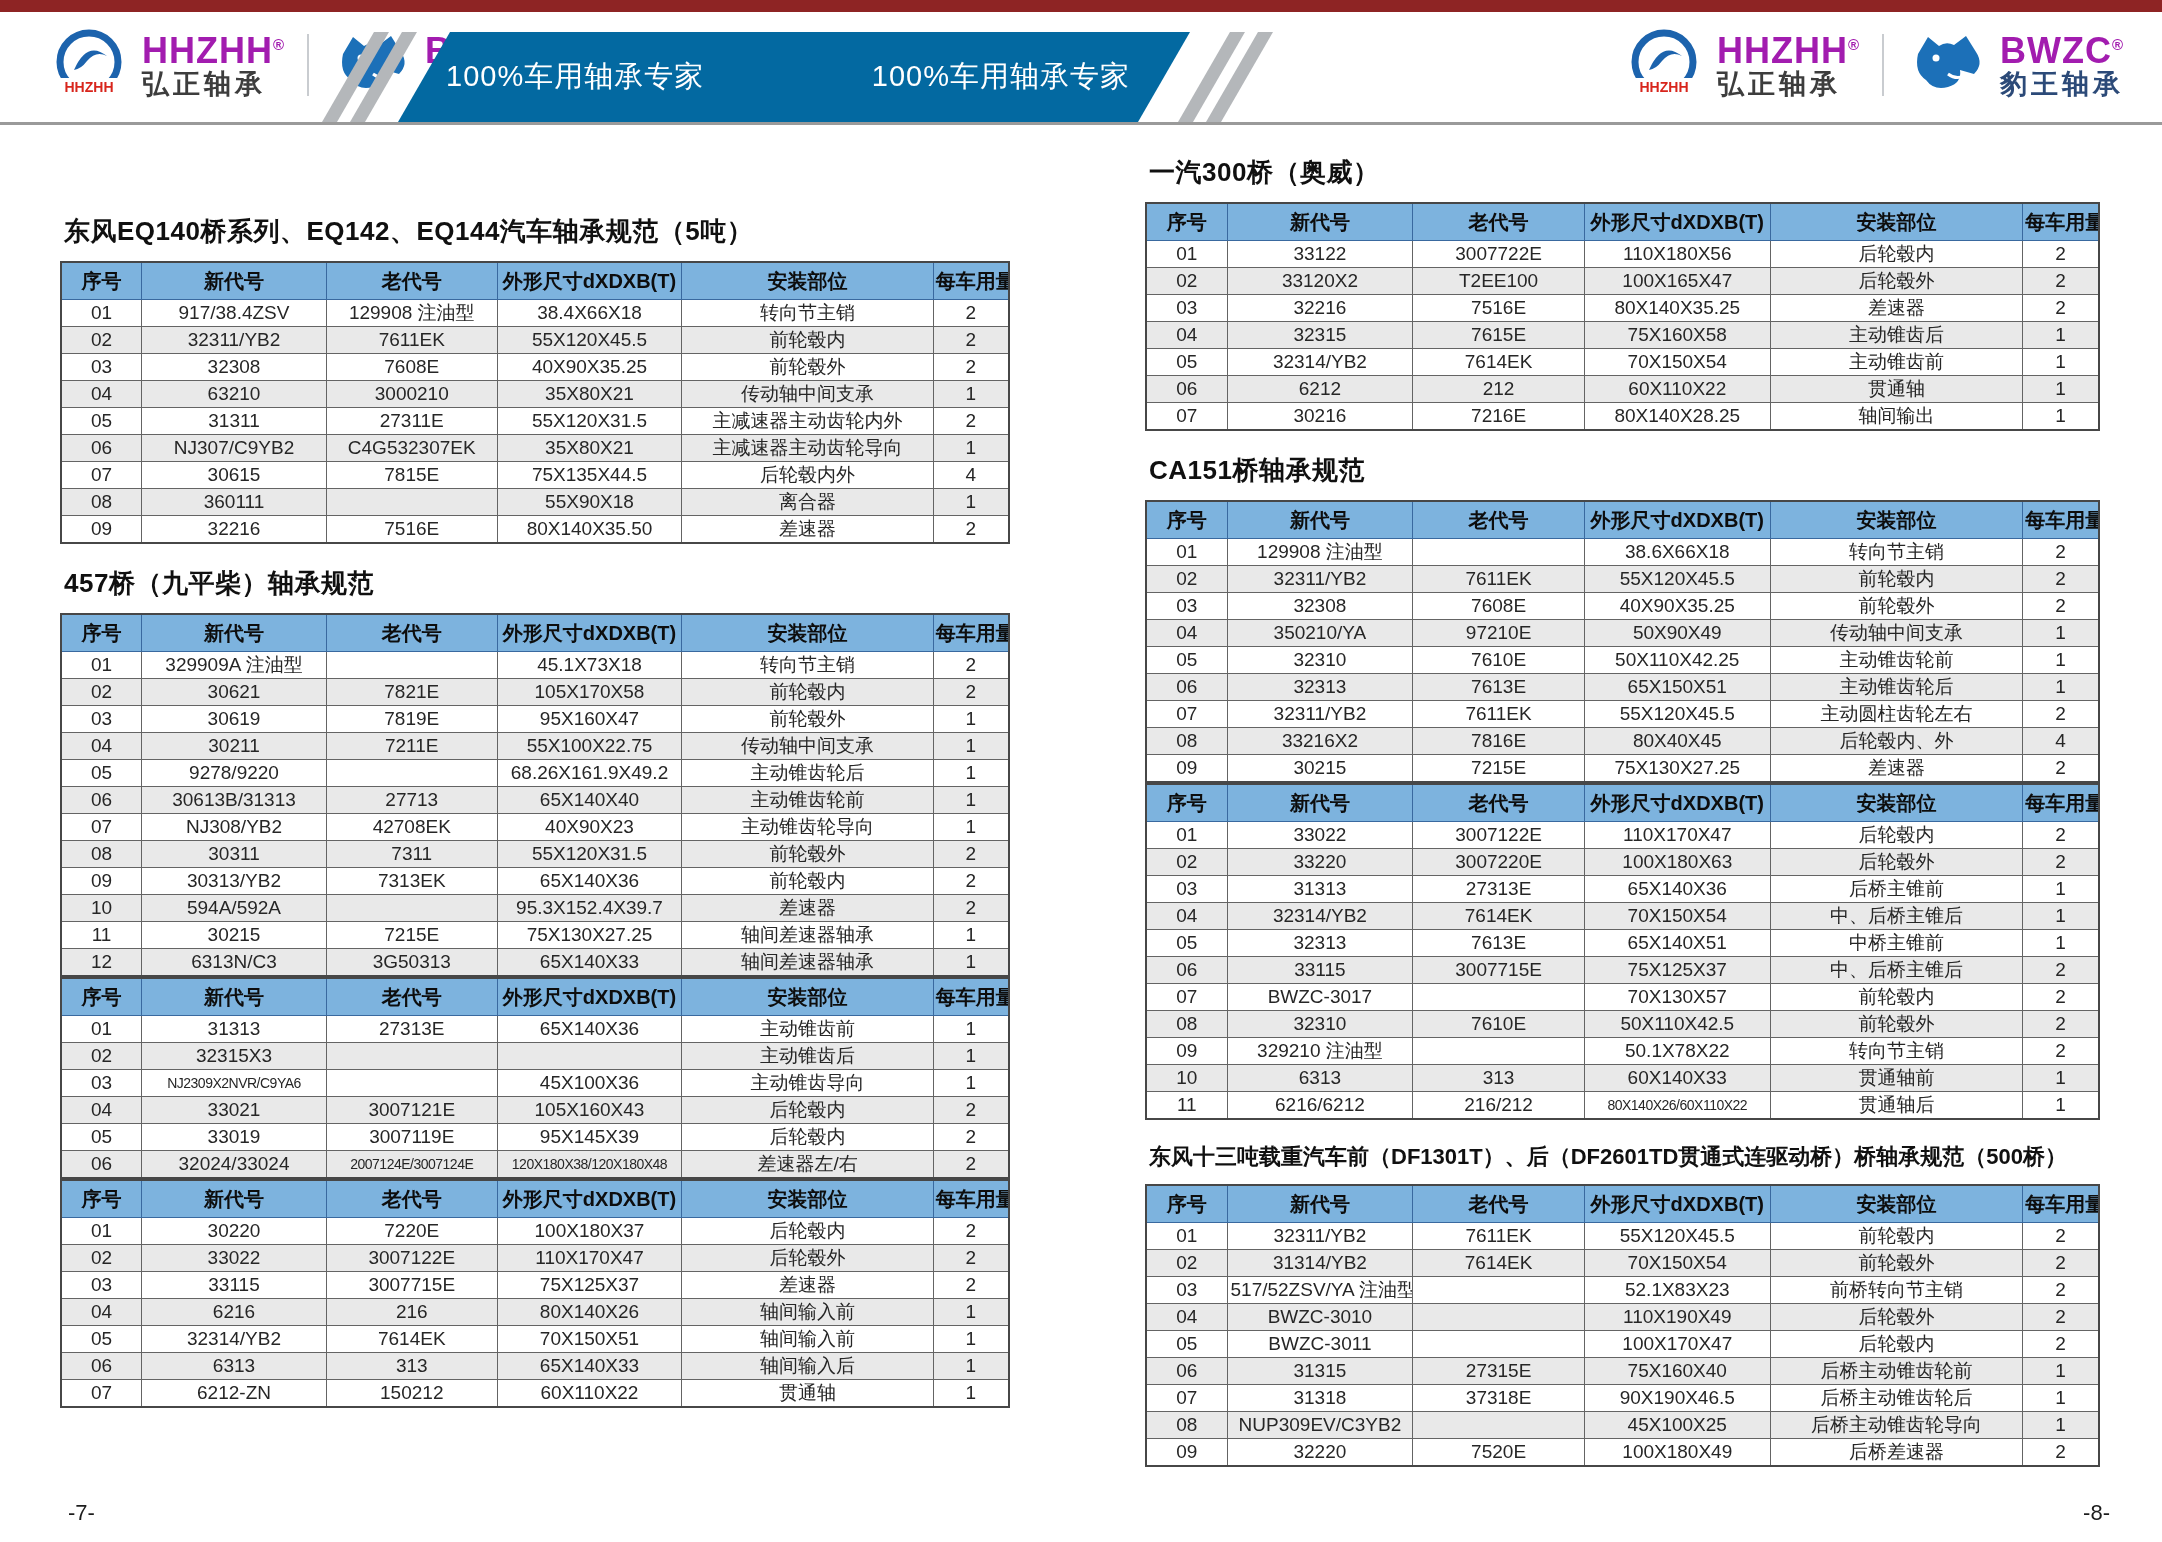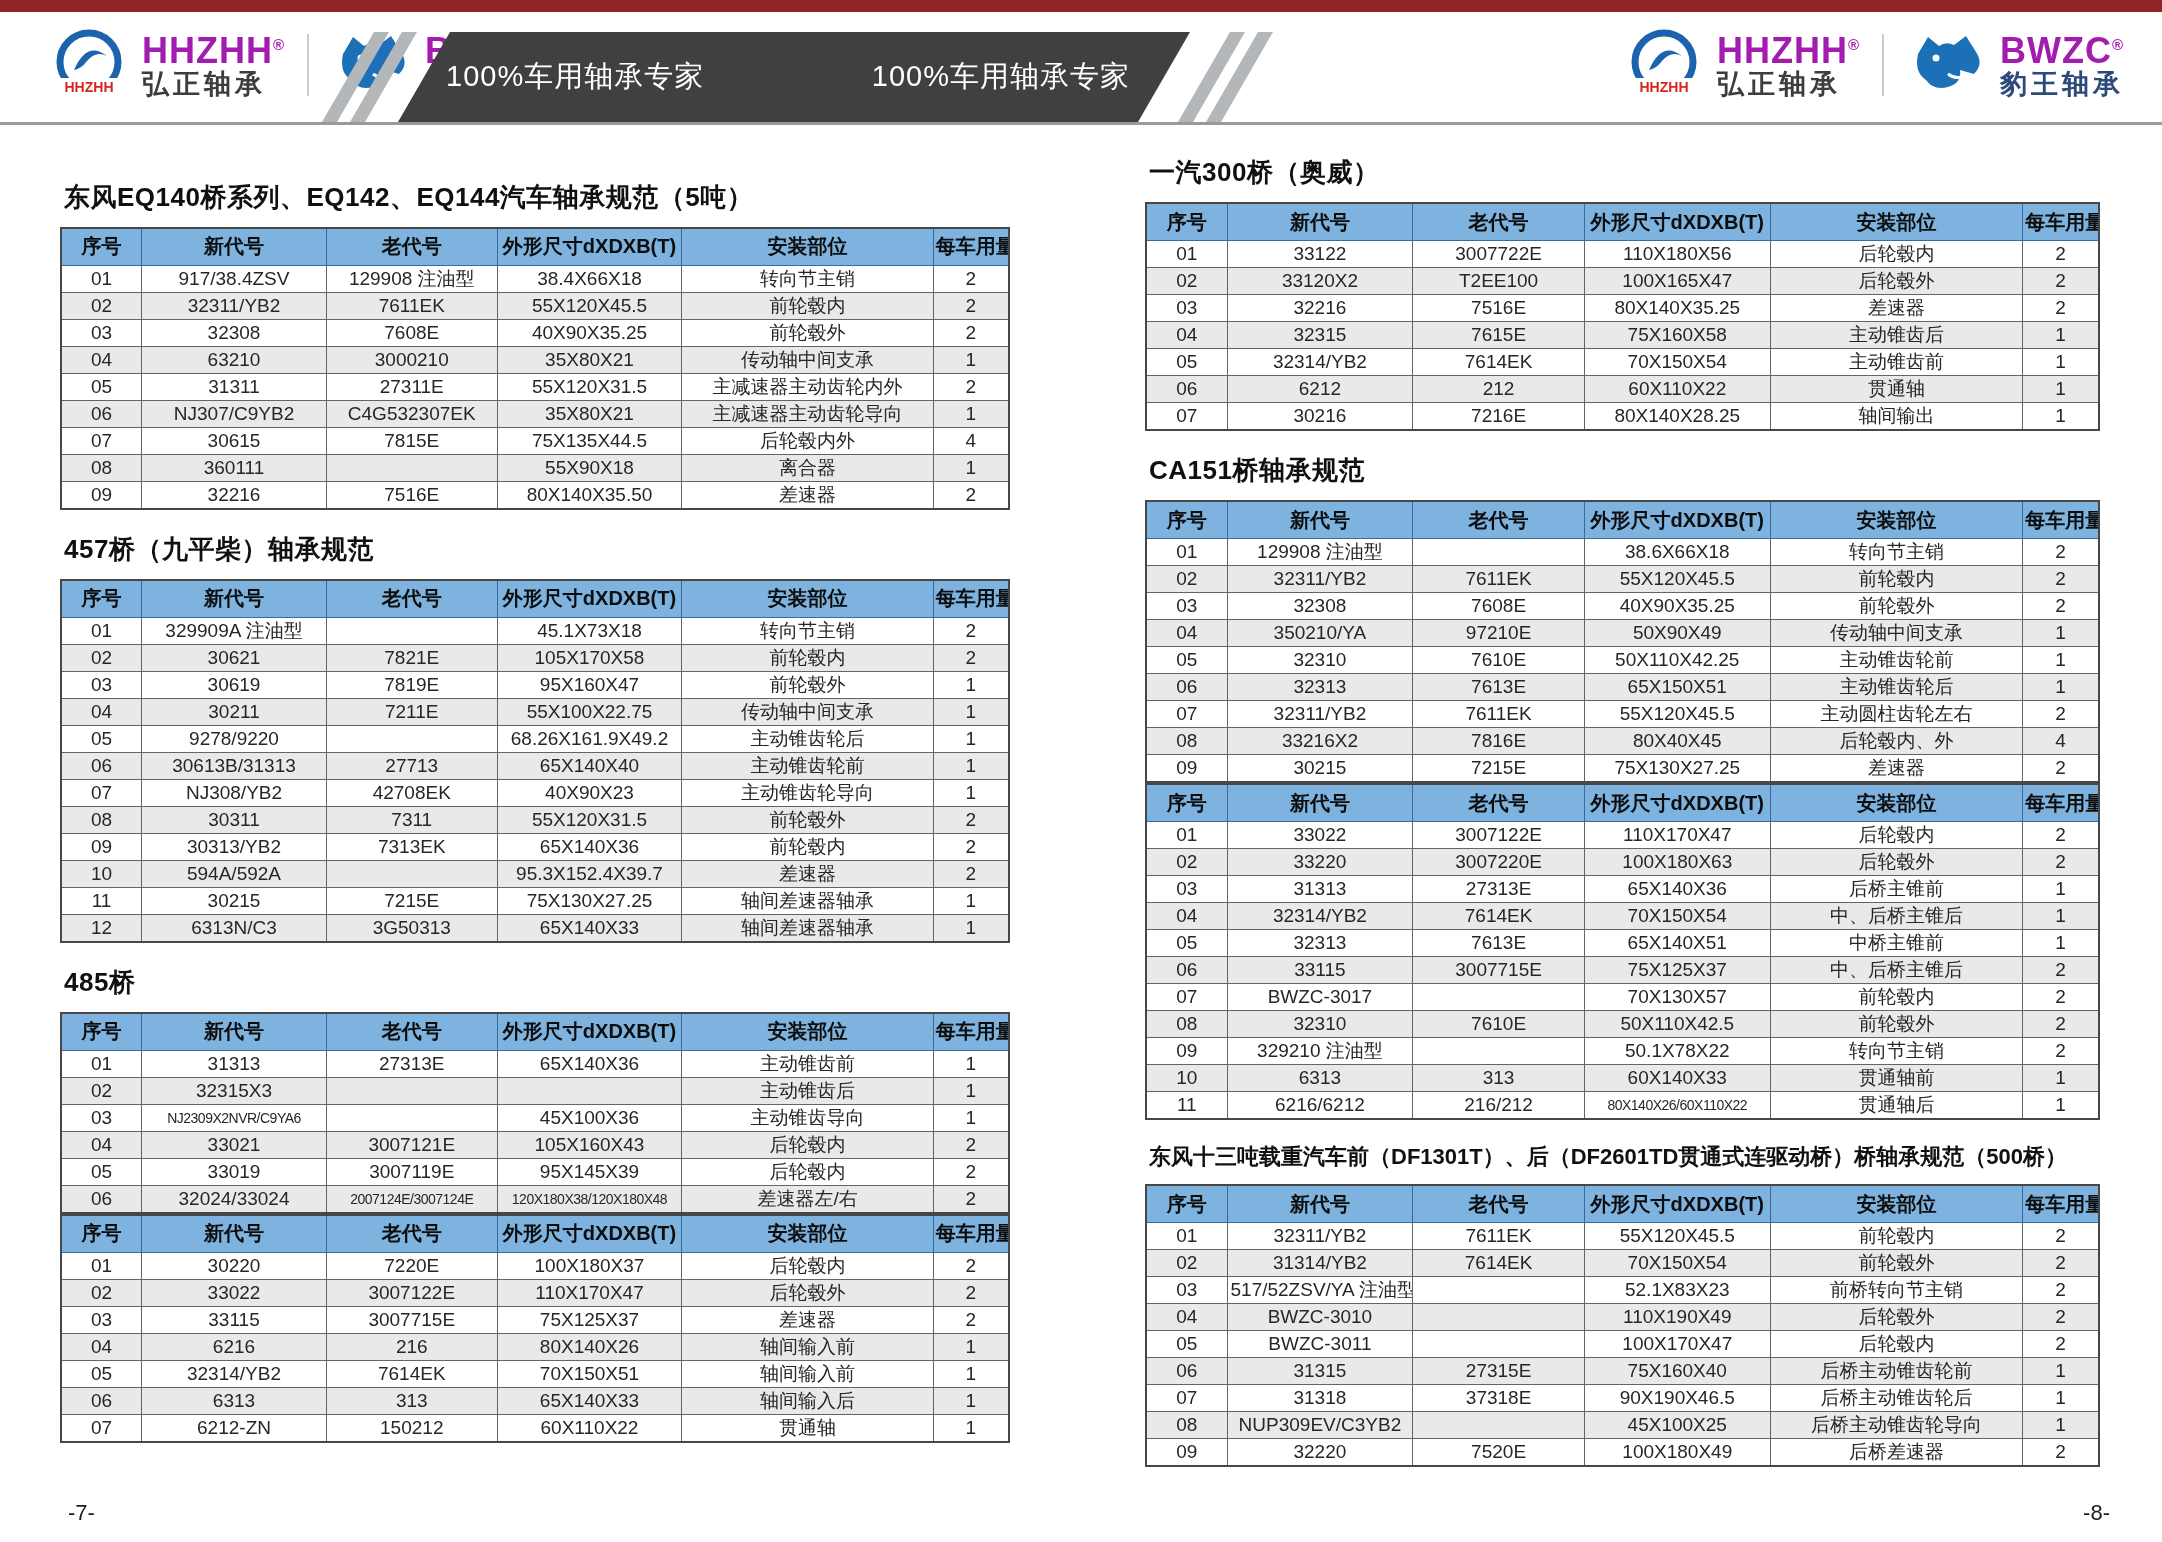--- a/index.html
+++ b/index.html
@@ -17,21 +17,21 @@
   .brand-group.right{right:38px;}
   .brand-text{display:flex;flex-direction:column;line-height:1.05;}
   .brand-en{font-size:36px;font-weight:bold;color:#a21caf;letter-spacing:1px;}
   .brand-en sup{font-size:15px;vertical-align:super;}
   .brand-cn{font-size:27px;font-weight:bold;letter-spacing:4px;}
   .cn-hz{color:#3d3d3d;}
   .cn-bw{color:#2c4a78;}
   .brand-divider{width:2px;height:62px;background:#c9ccd0;margin:0 6px;}
   .banner{
     position:absolute;left:398px;top:20px;width:792px;height:90px;
-    background:#404040;
+    background:#0369a1;
     clip-path:polygon(52px 0,100% 0,calc(100% - 52px) 100%,0 100%);
     display:flex;justify-content:space-between;align-items:center;
     padding:0 60px 0 48px;box-sizing:border-box;
   }
   .banner-text{color:#ffffff;font-size:29px;letter-spacing:1px;white-space:nowrap;}
   .stripe{position:absolute;top:20px;height:90px;width:15px;background:#b4b7ba;transform:skewX(-30deg);}
   .stripe.s1{left:348px;}
   .stripe.s2{left:376px;}
   .stripe.s3{left:1204px;}
   .stripe.s4{left:1232px;}
@@ -341,21 +341,20 @@
               <td>6313N/C3</td>
               <td>3G50313</td>
               <td>65X140X33</td>
               <td>轴间差速器轴承</td>
               <td>1</td>
             </tr>
           </tbody>
         </table>
       </div>
       <div class="section">
-        <div class="section-title">485桥</div>
         <table>
           <colgroup>
             <col style="width: 8.5%;">
             <col style="width: 19.5%;">
             <col style="width: 18%;">
             <col style="width: 19.5%;">
             <col style="width: 26.5%;">
             <col style="width: 8%;">
           </colgroup>
           <thead>

